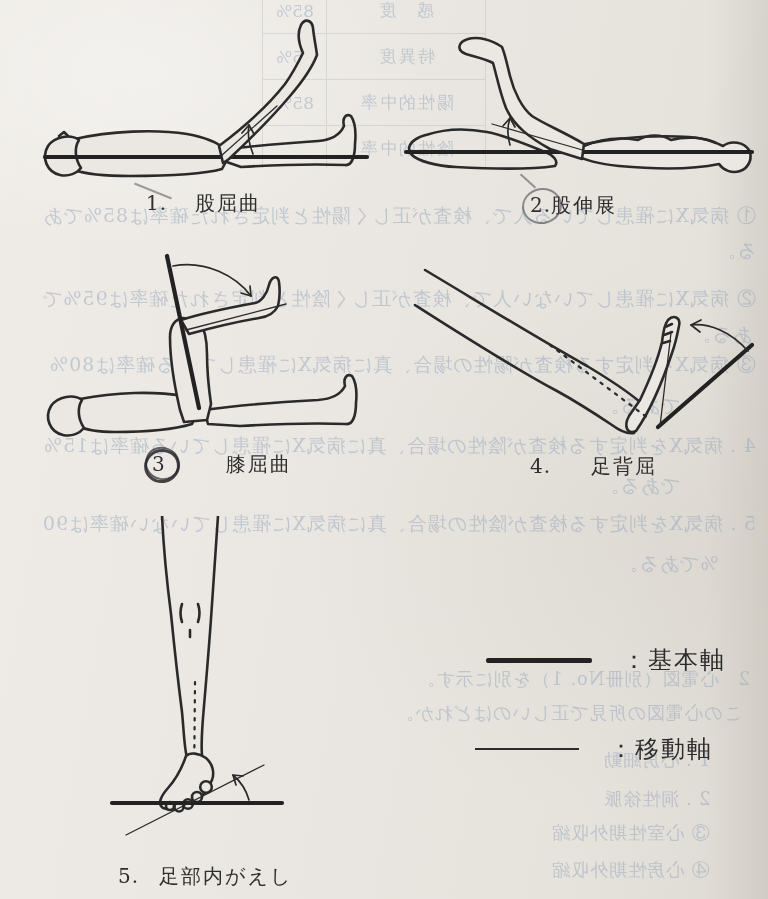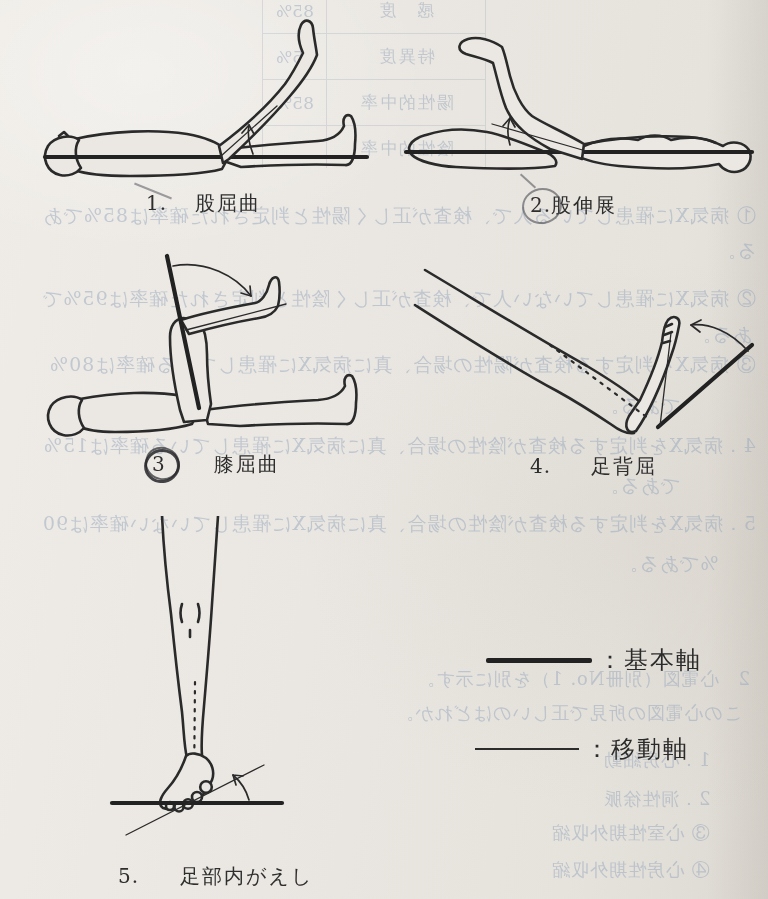--- a/index.html
+++ b/index.html
@@ -50,21 +50,21 @@
     border:2px solid rgba(75,75,82,.6);border-radius:50%;transform:rotate(-10deg);}
   .pencil-tail{position:absolute;z-index:4;width:20px;height:0;
     border-top:2px solid rgba(75,75,82,.55);transform:rotate(42deg);}
   .scribble{position:relative;}
   .scribble::before{content:"";position:absolute;left:-8px;top:-3px;width:30px;height:28px;
     border:3px solid rgba(38,38,42,.85);border-radius:50%;transform:rotate(-12deg);}
   .scribble::after{content:"";position:absolute;left:-7px;top:-5px;width:31px;height:29px;
     border:2px solid rgba(38,38,42,.7);border-radius:48% 52% 50% 50%;transform:rotate(14deg);}
   
   .legend{position:absolute;z-index:3;color:#2b2b2b;}
-  .legend-row{position:absolute;display:flex;align-items:center;white-space:nowrap;}
+  .legend-row{position:absolute;display:flex;align-items:center;white-space:nowrap;gap:24px;}
   .legend-line-thick{width:106px;height:5px;background:#222;border-radius:2px;}
   .legend-line-thin{width:104px;height:2px;background:#2c2c2c;}
   .legend-text{font-size:24px;letter-spacing:2px;margin-left:6px;}
 </style>
 </head>
 <body>
 
 <div id="page">
 
   <div class="bleed-layer">
@@ -228,31 +228,31 @@
 
   <div class="fig-label" style="left:530px;top:192px">
     <span class="num">2.</span>
     <span class="txt" style="">股伸展</span>
   </div>
   <div class="pencil-circle" style="left:522px;top:188px"></div>
   <div class="pencil-tail" style="left:518px;top:180px"></div>
 
   <div class="fig-label" style="left:152px;top:451px">
     <span class="num scribble">3</span>
-    <span class="txt" style="margin-left:48px">膝屈曲</span>
+    <span class="txt" style="margin-left:60px">膝屈曲</span>
   </div>
 
   <div class="fig-label" style="left:530px;top:453px">
     <span class="num">4.</span>
     <span class="txt" style="margin-left:40px">足背屈</span>
   </div>
 
   <div class="fig-label" style="left:118px;top:863px">
     <span class="num">5.</span>
-    <span class="txt" style="margin-left:41px">足部内がえし</span>
+    <span class="txt" style="margin-left:20px">足部内がえし</span>
   </div>
 
   <div class="legend">
     <div class="legend-row" style="left:486px;top:644px">
       <span class="legend-line-thick"></span>
       <span class="legend-text">：基本軸</span>
     </div>
     <div class="legend-row" style="left:475px;top:733px">
       <span class="legend-line-thin"></span>
       <span class="legend-text">：移動軸</span>

